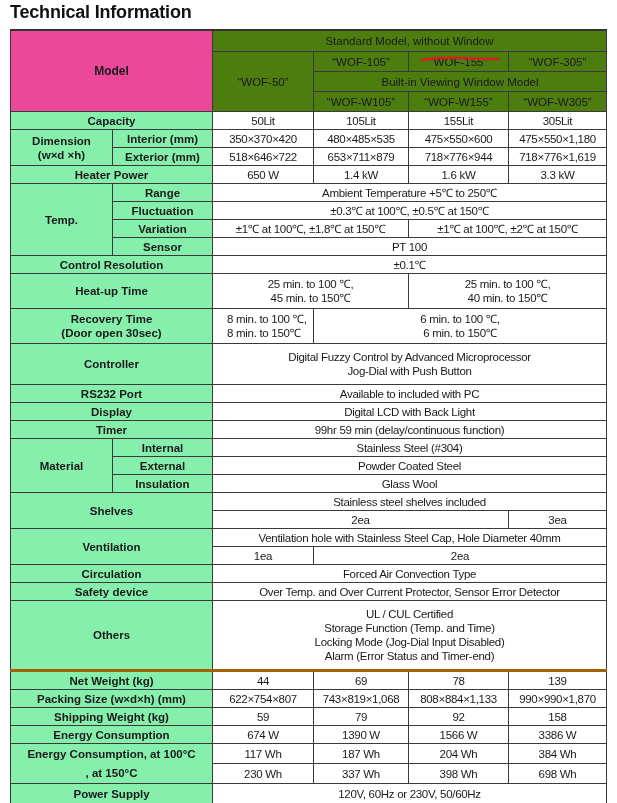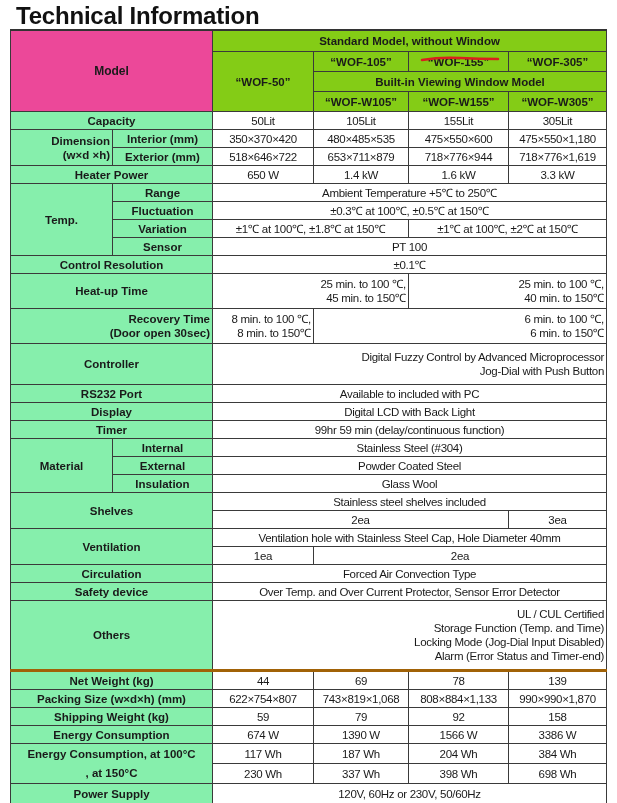--- a/index.html
+++ b/index.html
@@ -1,34 +1,34 @@
 <!DOCTYPE html>
 <html><head>
 <meta charset="utf-8">
 <style>
   html, body { margin: 0; padding: 0; background: #ffffff; }
   body { width: 617px; height: 803px; position: relative; overflow: hidden;
          font-family: "Liberation Sans", sans-serif; color: #1a1a1a; }
-  .title { position: absolute; left: 16px; top: 2px; font-size: 24px; font-weight: bold;
+  .title { position: absolute; left: 10px; top: 2px; font-size: 18px; font-weight: bold;
            letter-spacing: -0.2px; color: #111; }
   table.spec { position: absolute; left: 10px; top: 29px; border-collapse: collapse;
                table-layout: fixed; width: 596px; font-size: 11.5px; }
   table.spec td { border: 1px solid #3a3a3a; padding: 0 2px; text-align: center;
                   vertical-align: middle; line-height: 14px; white-space: nowrap; overflow: hidden; }
   table.spec { border-top: 2px solid #333; border-bottom: 2px solid #333; }
   td.lab { background: #86efac; font-weight: bold; text-align: left; padding-left: 5px; }
-  td.hdr { background: #84cc16; font-weight: bold; }
+  td.hdr { background: #4d7c0f; font-weight: normal; }
   td.model-head { background: #ec4899; font-weight: bold; font-size: 12px; }
   td.val { background: #ffffff; letter-spacing: -0.3px; }
   td.right { text-align: right; padding-right: 4px; }
   tr.h17 td { height: 17px; }
   tr.h19 td { height: 19px; }
   tr.h20 td { height: 20px; }
   .red-underline { position: absolute; left: 420px; top: 55px; width: 80px; height: 8px; }
-  .ml { display: block; text-align: right; }
+  .ml { display: block; }
 </style>
 </head>
 <body>
 
 <div class="title">Technical Information</div>
 
 <table class="spec">
   <colgroup>
     <col style="width:102px">
       <col style="width:100px">
@@ -127,21 +127,21 @@
       <span class="ml">25 min. to 100 ℃,</span>
       <span class="ml">40 min. to 150℃</span>
     </td>
   </tr>
 
   <tr>
     <td class="lab" colspan="2" style="height:34px">
       <span class="ml">Recovery Time</span>
       <span class="ml">(Door open 30sec)</span>
     </td>
-    <td class="val" style="text-align:left;padding-left:6px">
+    <td class="val" style="text-align:left;padding-left:14px">
       <span class="ml">8 min. to 100 ℃,</span>
       <span class="ml">8 min. to 150℃</span>
     </td>
     <td class="val" colspan="3">
       <span class="ml">6 min. to 100 ℃,</span>
       <span class="ml">6 min. to 150℃</span>
     </td>
   </tr>
 
   <tr>

